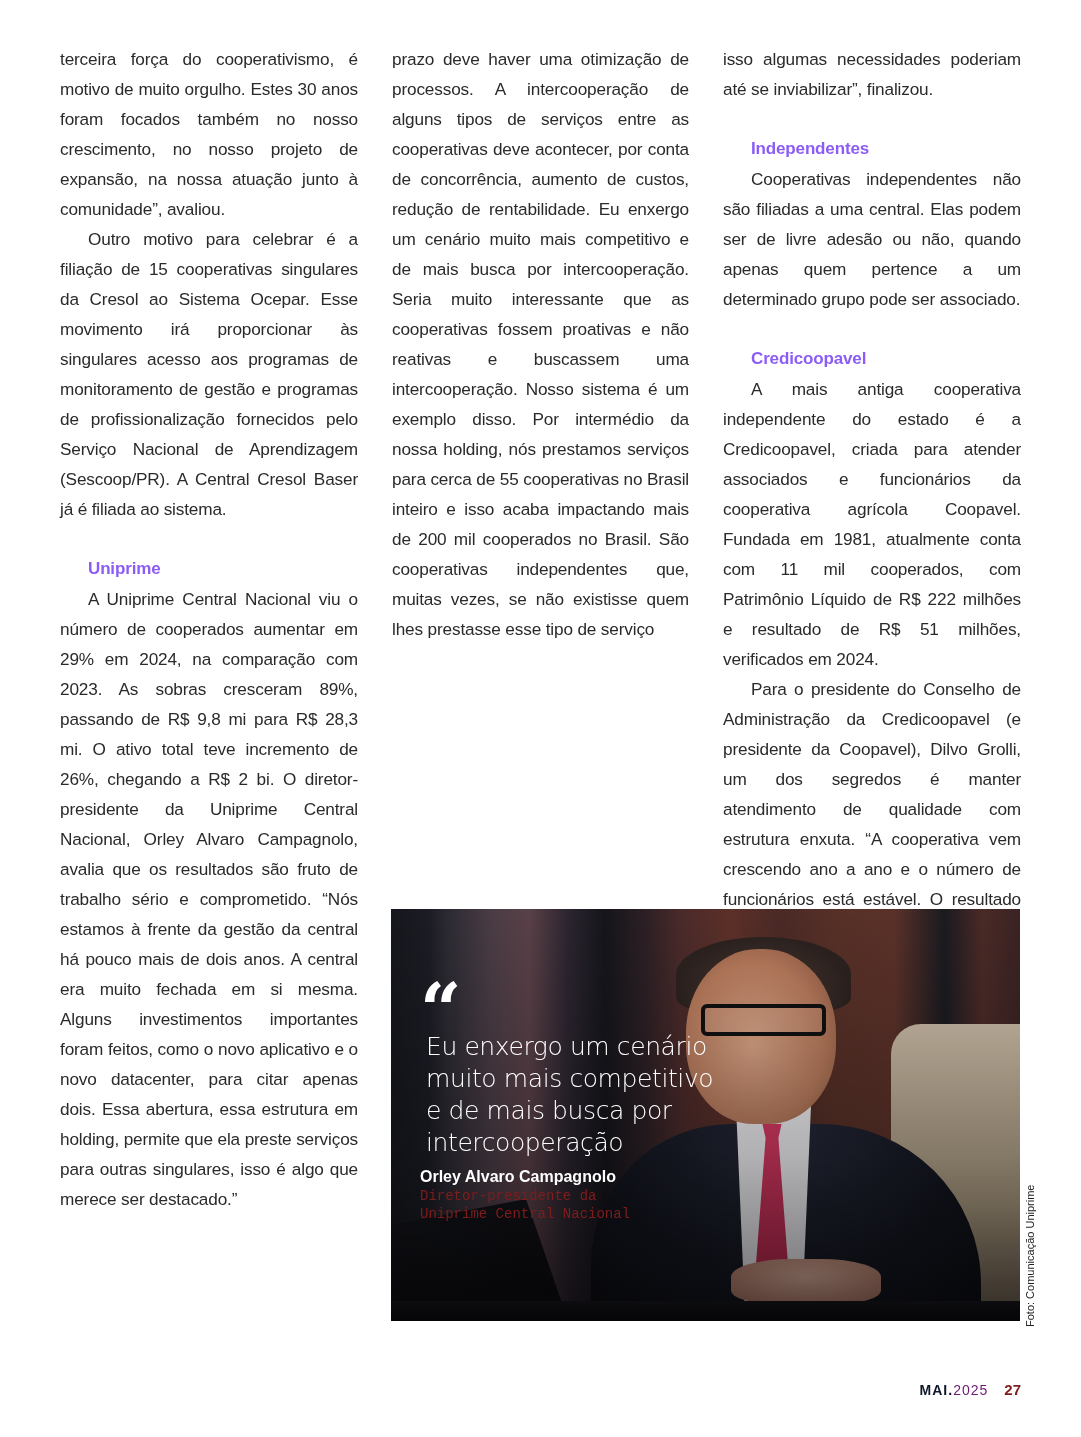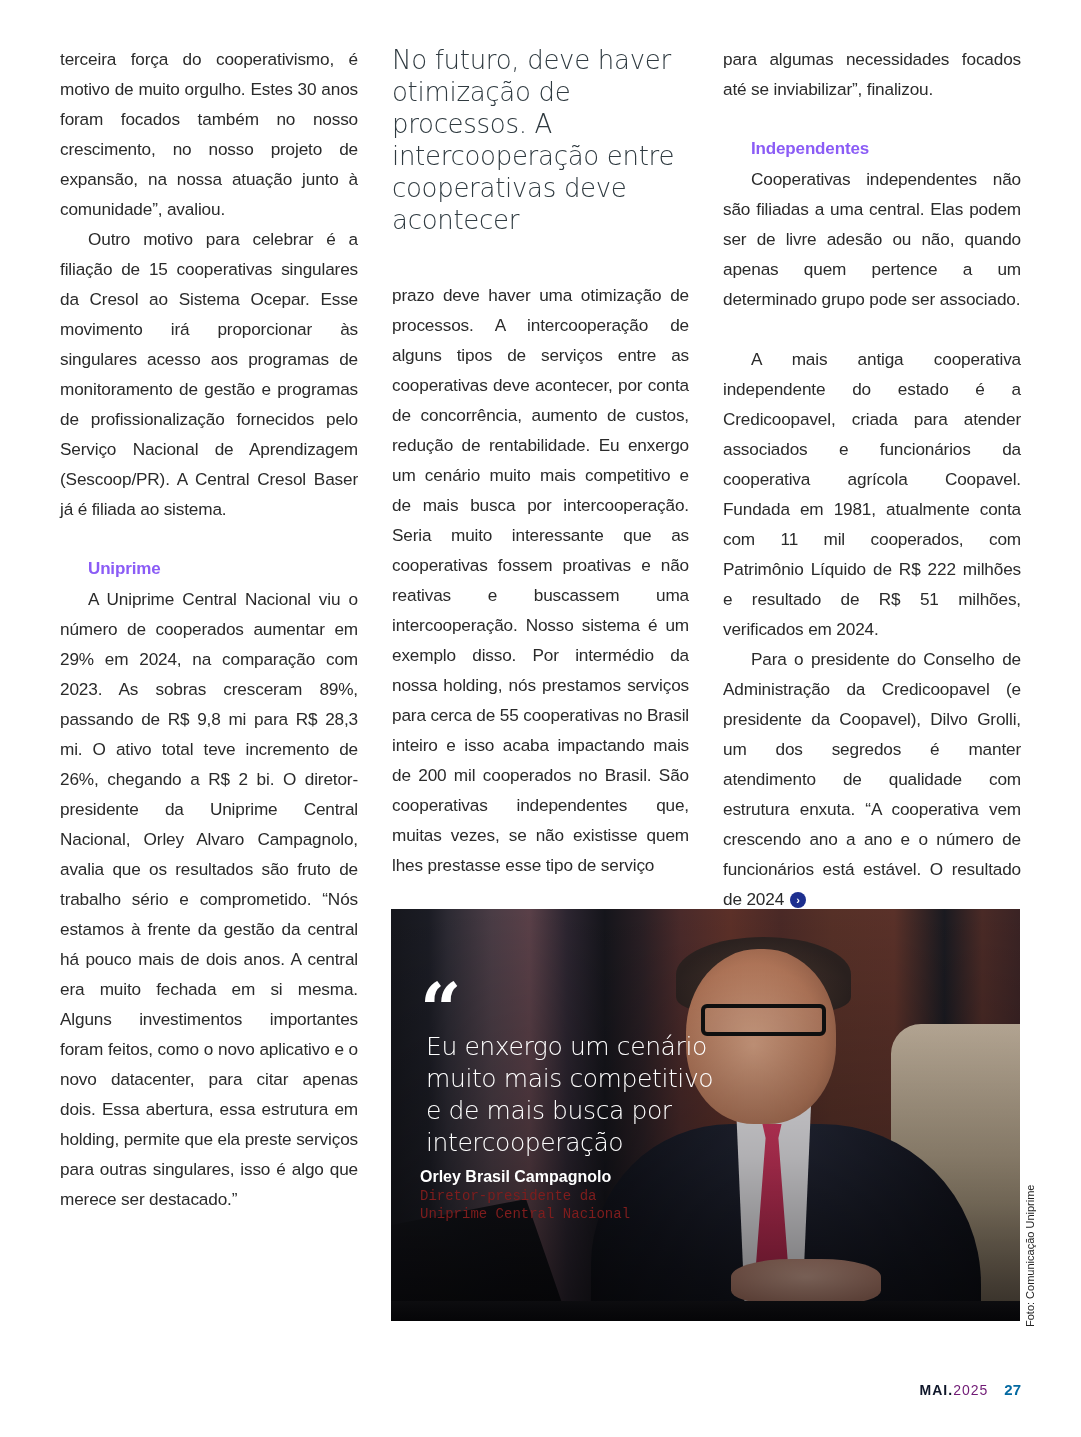--- a/index.html
+++ b/index.html
@@ -129,46 +129,44 @@
     font-size: 11px; color: #222; white-space: nowrap;
     font-family: "Liberation Sans", sans-serif;
   }
 
   .footer {
     position: absolute; top: 1380px; left: 900px; width: 121px; text-align: right;
     font-family: "Liberation Sans", sans-serif; font-size: 14px; line-height: 20px;
   }
   .footer .month { font-weight: bold; color: #0f172a; letter-spacing: 1px; }
   .footer .year { color: #701a75; letter-spacing: 1px; }
-  .footer .page { font-weight: bold; color: #0369a1; margin-left: 16px; font-size: 15px; }
+  .footer .page { font-weight: bold; color: #7f1d1d; margin-left: 16px; font-size: 15px; }
 </style>
 </head>
 <body>
 
 <div class="col" id="col1">
   <p>terceira força do cooperativismo, é motivo de muito orgulho. Estes 30 anos foram focados também no nosso crescimento, no nosso projeto de expansão, na nossa atuação junto à comunidade”, avaliou.</p>
   <p class="indent">Outro motivo para celebrar é a filiação de 15 cooperativas singulares da Cresol ao Sistema Ocepar. Esse movimento irá proporcionar às singulares acesso aos programas de monitoramento de gestão e programas de profissionalização fornecidos pelo Serviço Nacional de Aprendizagem (Sescoop/PR). A Central Cresol Baser já é filiada ao sistema.</p>
   <div class="gap"></div>
   <h3>Uniprime</h3>
   <p class="indent">A Uniprime Central Nacional viu o número de cooperados aumentar em 29% em 2024, na comparação com 2023. As sobras cresceram 89%, passando de R$ 9,8 mi para R$ 28,3 mi. O ativo total teve incremento de 26%, chegando a R$ 2 bi. O diretor-presidente da Uniprime Central Nacional, Orley Alvaro Campagnolo, avalia que os resultados são fruto de trabalho sério e comprometido. “Nós estamos à frente da gestão da central há pouco mais de dois anos. A central era muito fechada em si mesma. Alguns investimentos importantes foram feitos, como o novo aplicativo e o novo datacenter, para citar apenas dois. Essa abertura, essa estrutura em holding, permite que ela preste serviços para outras singulares, isso é algo que merece ser destacado.”</p>
 </div>
 
 <div class="col" id="col2">
-  <div class="pq-wrap">
-    <p class="pullquote">No futuro, deve haver otimização de processos. A intercooperação entre cooperativas deve acontecer</p>
-  </div>
   <p>prazo deve haver uma otimização de processos. A intercooperação de alguns tipos de serviços entre as cooperativas deve acontecer, por conta de concorrência, aumento de custos, redução de rentabilidade. Eu enxergo um cenário muito mais competitivo e de mais busca por intercooperação. Seria muito interessante que as cooperativas fossem proativas e não reativas e buscassem uma intercooperação. Nosso sistema é um exemplo disso. Por intermédio da nossa holding, nós prestamos serviços para cerca de 55 cooperativas no Brasil inteiro e isso acaba impactando mais de 200 mil cooperados no Brasil. São cooperativas independentes que, muitas vezes, se não existisse quem lhes prestasse esse tipo de serviço</p>
 </div>
 
 <div class="col" id="col3">
-  <p>para algumas necessidades focados até se inviabilizar”, finalizou.</p>
+  <p>isso algumas necessidades poderiam até se inviabilizar”, finalizou.</p>
   <div class="gap"></div>
   <h3>Independentes</h3>
   <p class="indent">Cooperativas independentes não são filiadas a uma central. Elas podem ser de livre adesão ou não, quando apenas quem pertence a um determinado grupo pode ser associado.</p>
   <div class="gap"></div>
+  <h3>Credicoopavel</h3>
   <p class="indent">A mais antiga cooperativa independente do estado é a Credicoopavel, criada para atender associados e funcionários da cooperativa agrícola Coopavel. Fundada em 1981, atualmente conta com 11 mil cooperados, com Patrimônio Líquido de R$ 222 milhões e resultado de R$ 51 milhões, verificados em 2024.</p>
   <p class="indent"><span>Para o presidente do Conselho de Administração da Credicoopavel (e presidente da Coopavel), Dilvo Grolli, um dos segredos é manter atendimento de qualidade com estrutura enxuta. “A cooperativa vem crescendo ano a ano e o número de funcionários está estável. O resultado de 2024</span><span class="continue-icon">›</span></p>
 </div>
 
 <div id="photo">
   <div class="chair"></div>
   <div class="laptop"></div>
   <div class="body-suit"></div>
   <div class="shirt"></div>
   <div class="tie"></div>
@@ -176,21 +174,21 @@
   <div class="head"></div>
   <div class="glasses"></div>
   <div class="hands"></div>
   <div class="desk"></div>
   <div class="ph-shade"></div>
 </div>
 
 <div class="pq-photo">
   <span class="quote-icon">“</span>
   <div class="pq-photo-text">Eu enxergo um cenário muito mais competitivo e de mais busca por intercooperação</div>
-  <div class="pq-author">Orley Brasil Campagnolo</div>
+  <div class="pq-author">Orley Alvaro Campagnolo</div>
   <div class="pq-role">Diretor-presidente da Uniprime Central Nacional</div>
 </div>
 
 <div class="credit">Foto: Comunicação Uniprime</div>
 
 <div class="footer">
   <span class="month">MAI.</span><span class="year">2025</span><span class="page">27</span>
 </div>
 
 </body></html>

